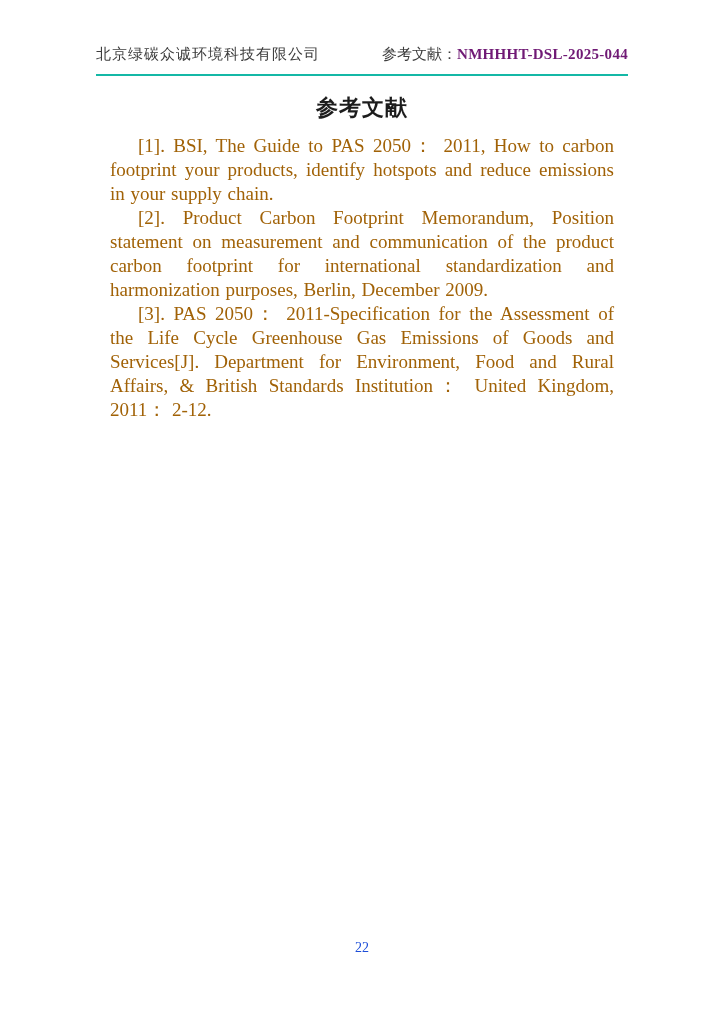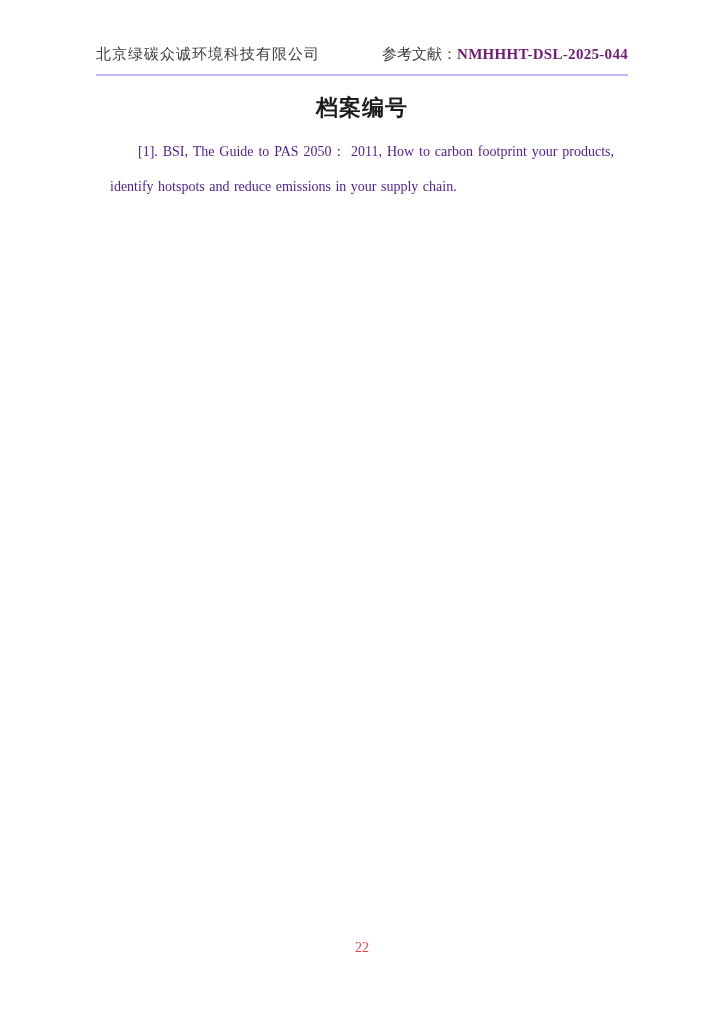--- a/index.html
+++ b/index.html
@@ -18,21 +18,21 @@
   }
   .header {
     position: absolute;
     top: 44px;
     left: 96px;
     width: 532px;
     display: flex;
     justify-content: space-between;
     align-items: flex-end;
     padding-bottom: 10px;
-    border-bottom: 2px solid #c4b5fd;
+    border-bottom: 2px solid #14b8a6;
     font-size: 15px;
     line-height: 20px;
     color: #3c3c3c;
   }
   .header .company {
     letter-spacing: 1px;
   }
   .header .doc-number {
     white-space: nowrap;
   }
@@ -52,56 +52,58 @@
     line-height: 30px;
     font-weight: bold;
     color: #1c1c1c;
     letter-spacing: 1px;
   }
   .references {
     position: absolute;
     top: 134px;
     left: 110px;
     width: 504px;
-    font-size: 14px;
-    line-height: 35px;
+    font-size: 19px;
+    line-height: 24px;
     text-align: justify;
-    color: #4c1d95;
+    color: #a16207;
   }
   .references p {
     margin: 0;
     text-indent: 28px;
     word-spacing: 1px;
   }
   .footer {
     position: absolute;
     top: 938px;
     left: 0;
     width: 724px;
     text-align: center;
     font-size: 14px;
     line-height: 20px;
-    color: #ef4444;
+    color: #1d4ed8;
   }
 </style>
 </head>
 <body>
 
 <div class="page">
 
   <div class="header">
     <span class="company">北京绿碳众诚环境科技有限公司</span>
     <span class="doc-number">
       <span class="label">参考文献：</span><span class="value">NMHHHT-DSL-2025-044</span>
     </span>
   </div>
 
-  <h1 class="title">档案编号</h1>
+  <h1 class="title">参考文献</h1>
 
   <div class="references">
     <p>[1]. BSI, The Guide to PAS 2050： 2011, How to carbon footprint your products, identify hotspots and reduce emissions in your supply chain.</p>
+    <p>[2]. Product Carbon Footprint Memorandum, Position statement on measurement and communication of the product carbon footprint for international standardization and harmonization purposes, Berlin, December 2009.</p>
+    <p>[3]. PAS 2050： 2011-Specification for the Assessment of the Life Cycle Greenhouse Gas Emissions of Goods and Services[J]. Department for Environment, Food and Rural Affairs, &amp; British Standards Institution： United Kingdom, 2011： 2-12.</p>
   </div>
 
   <div class="footer">
     <span>22</span>
   </div>
 
 </div>
 
 </body></html>

